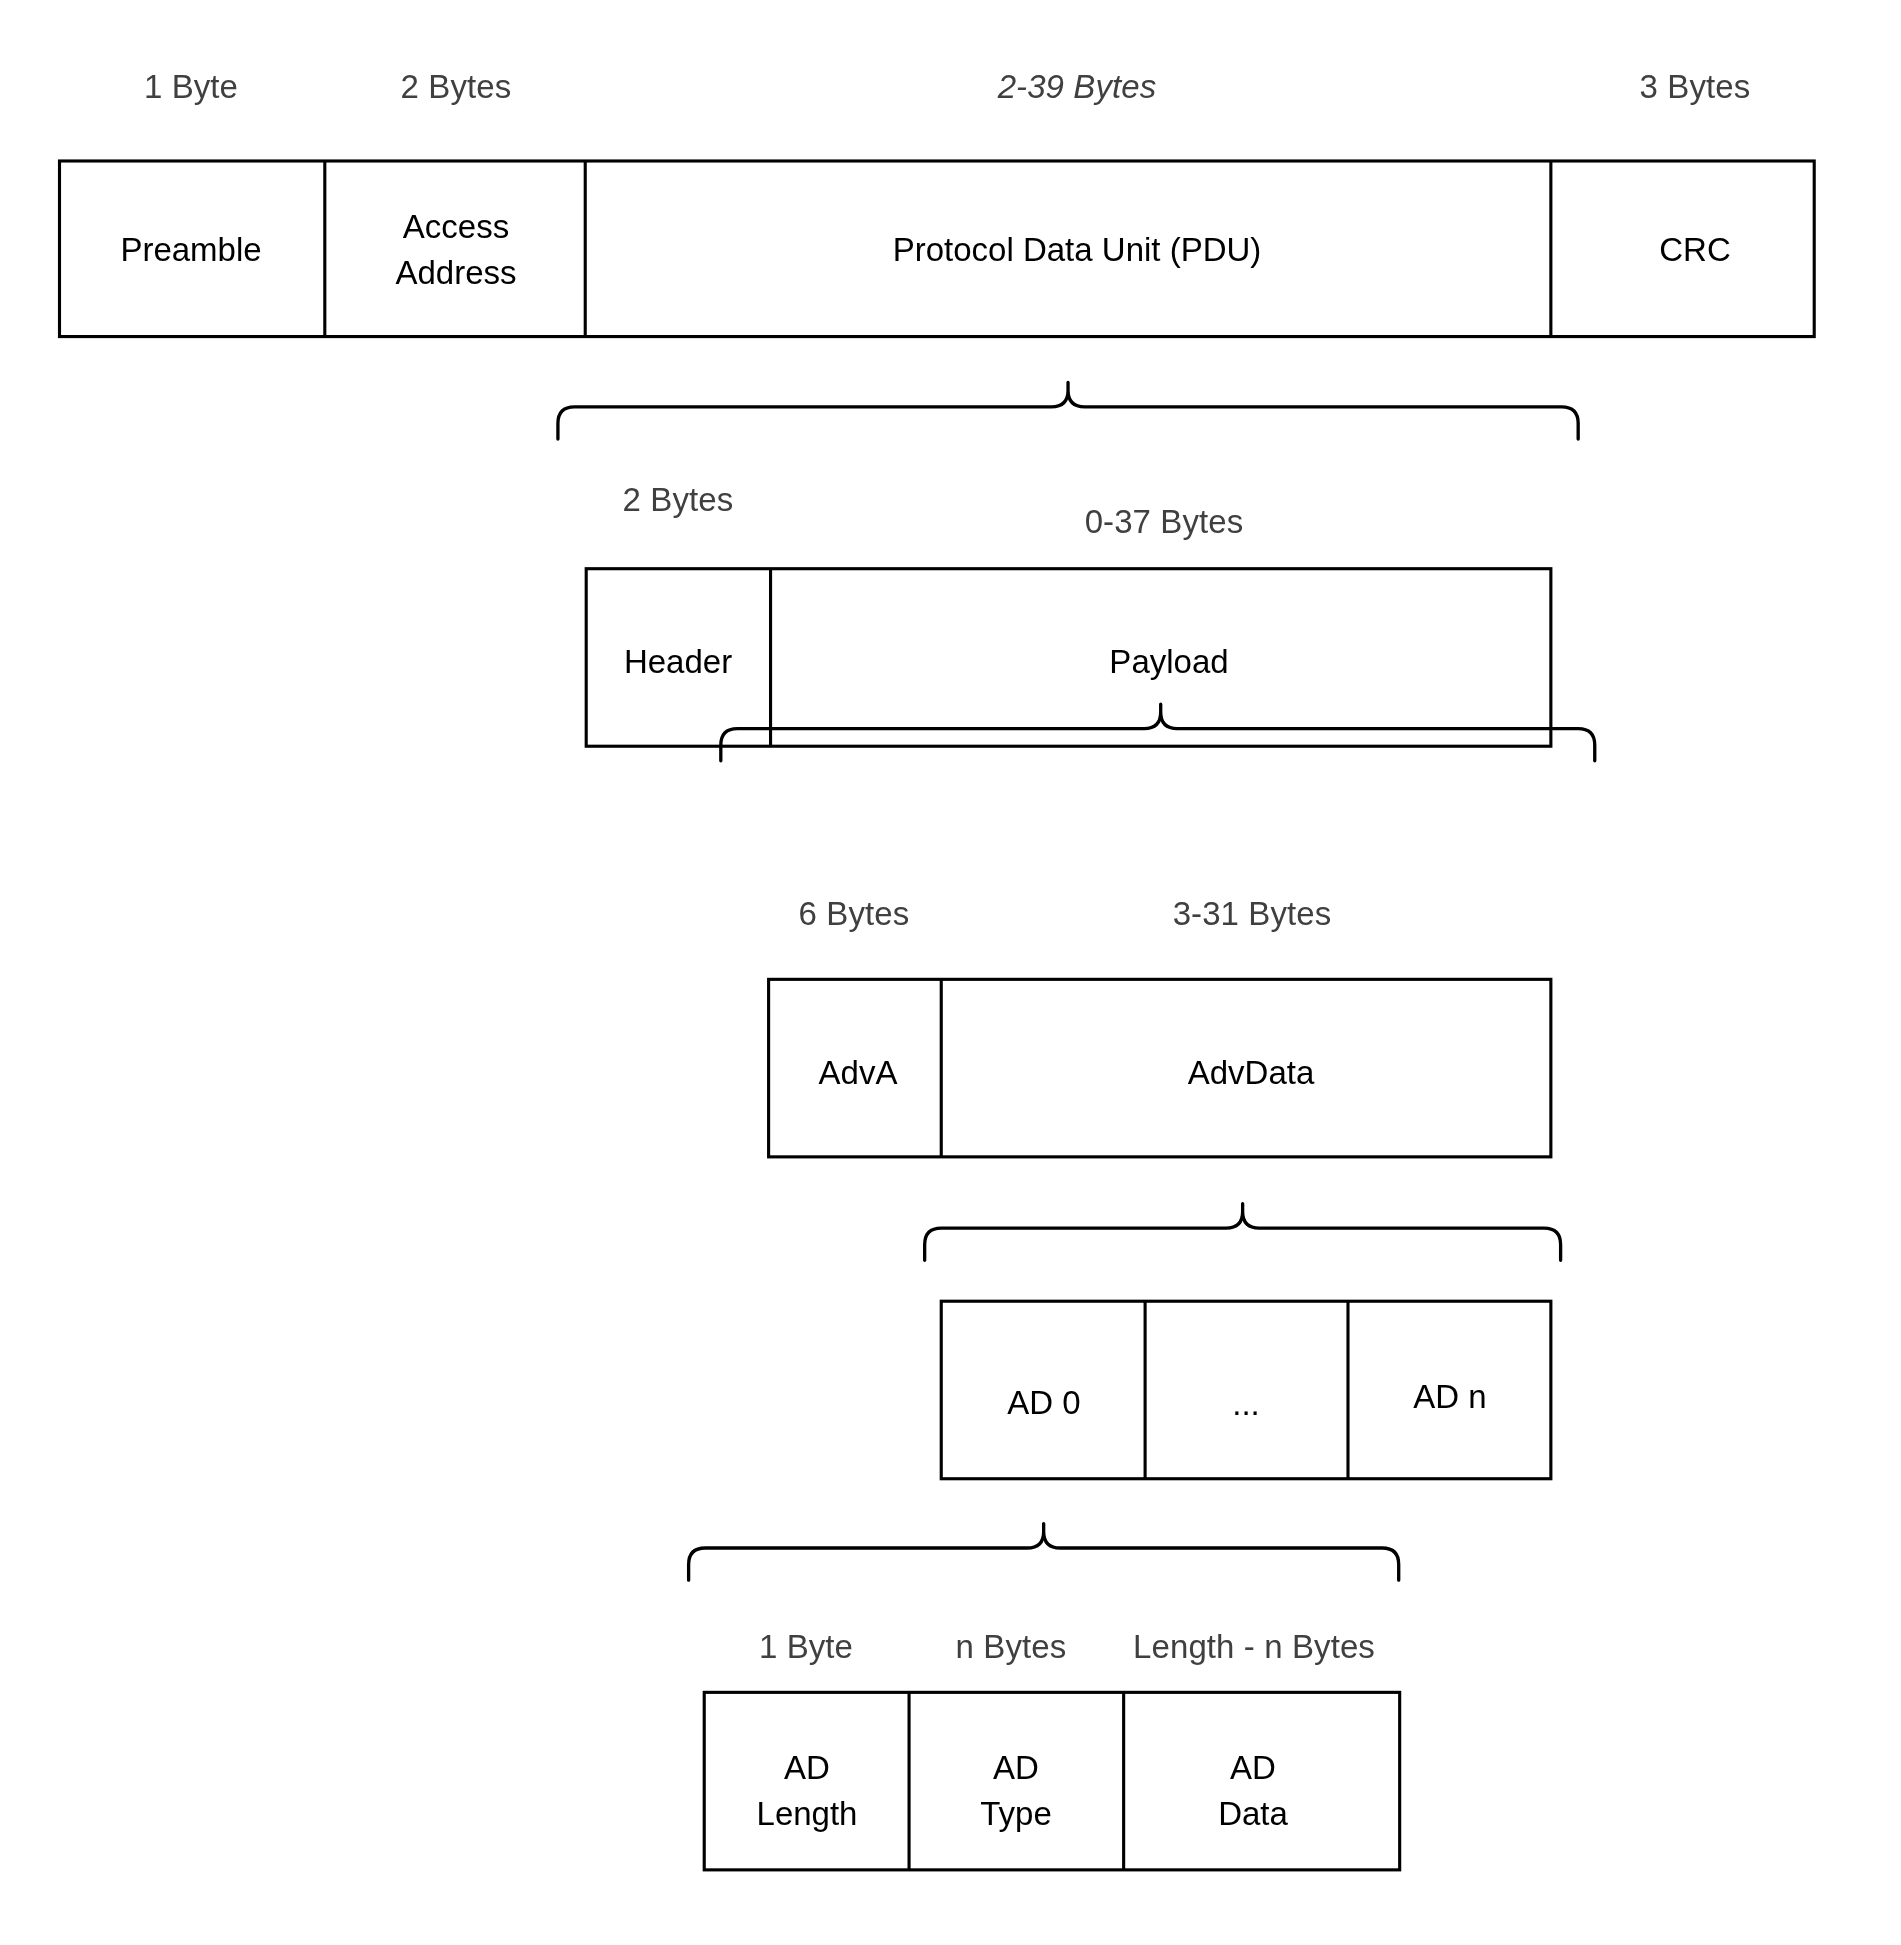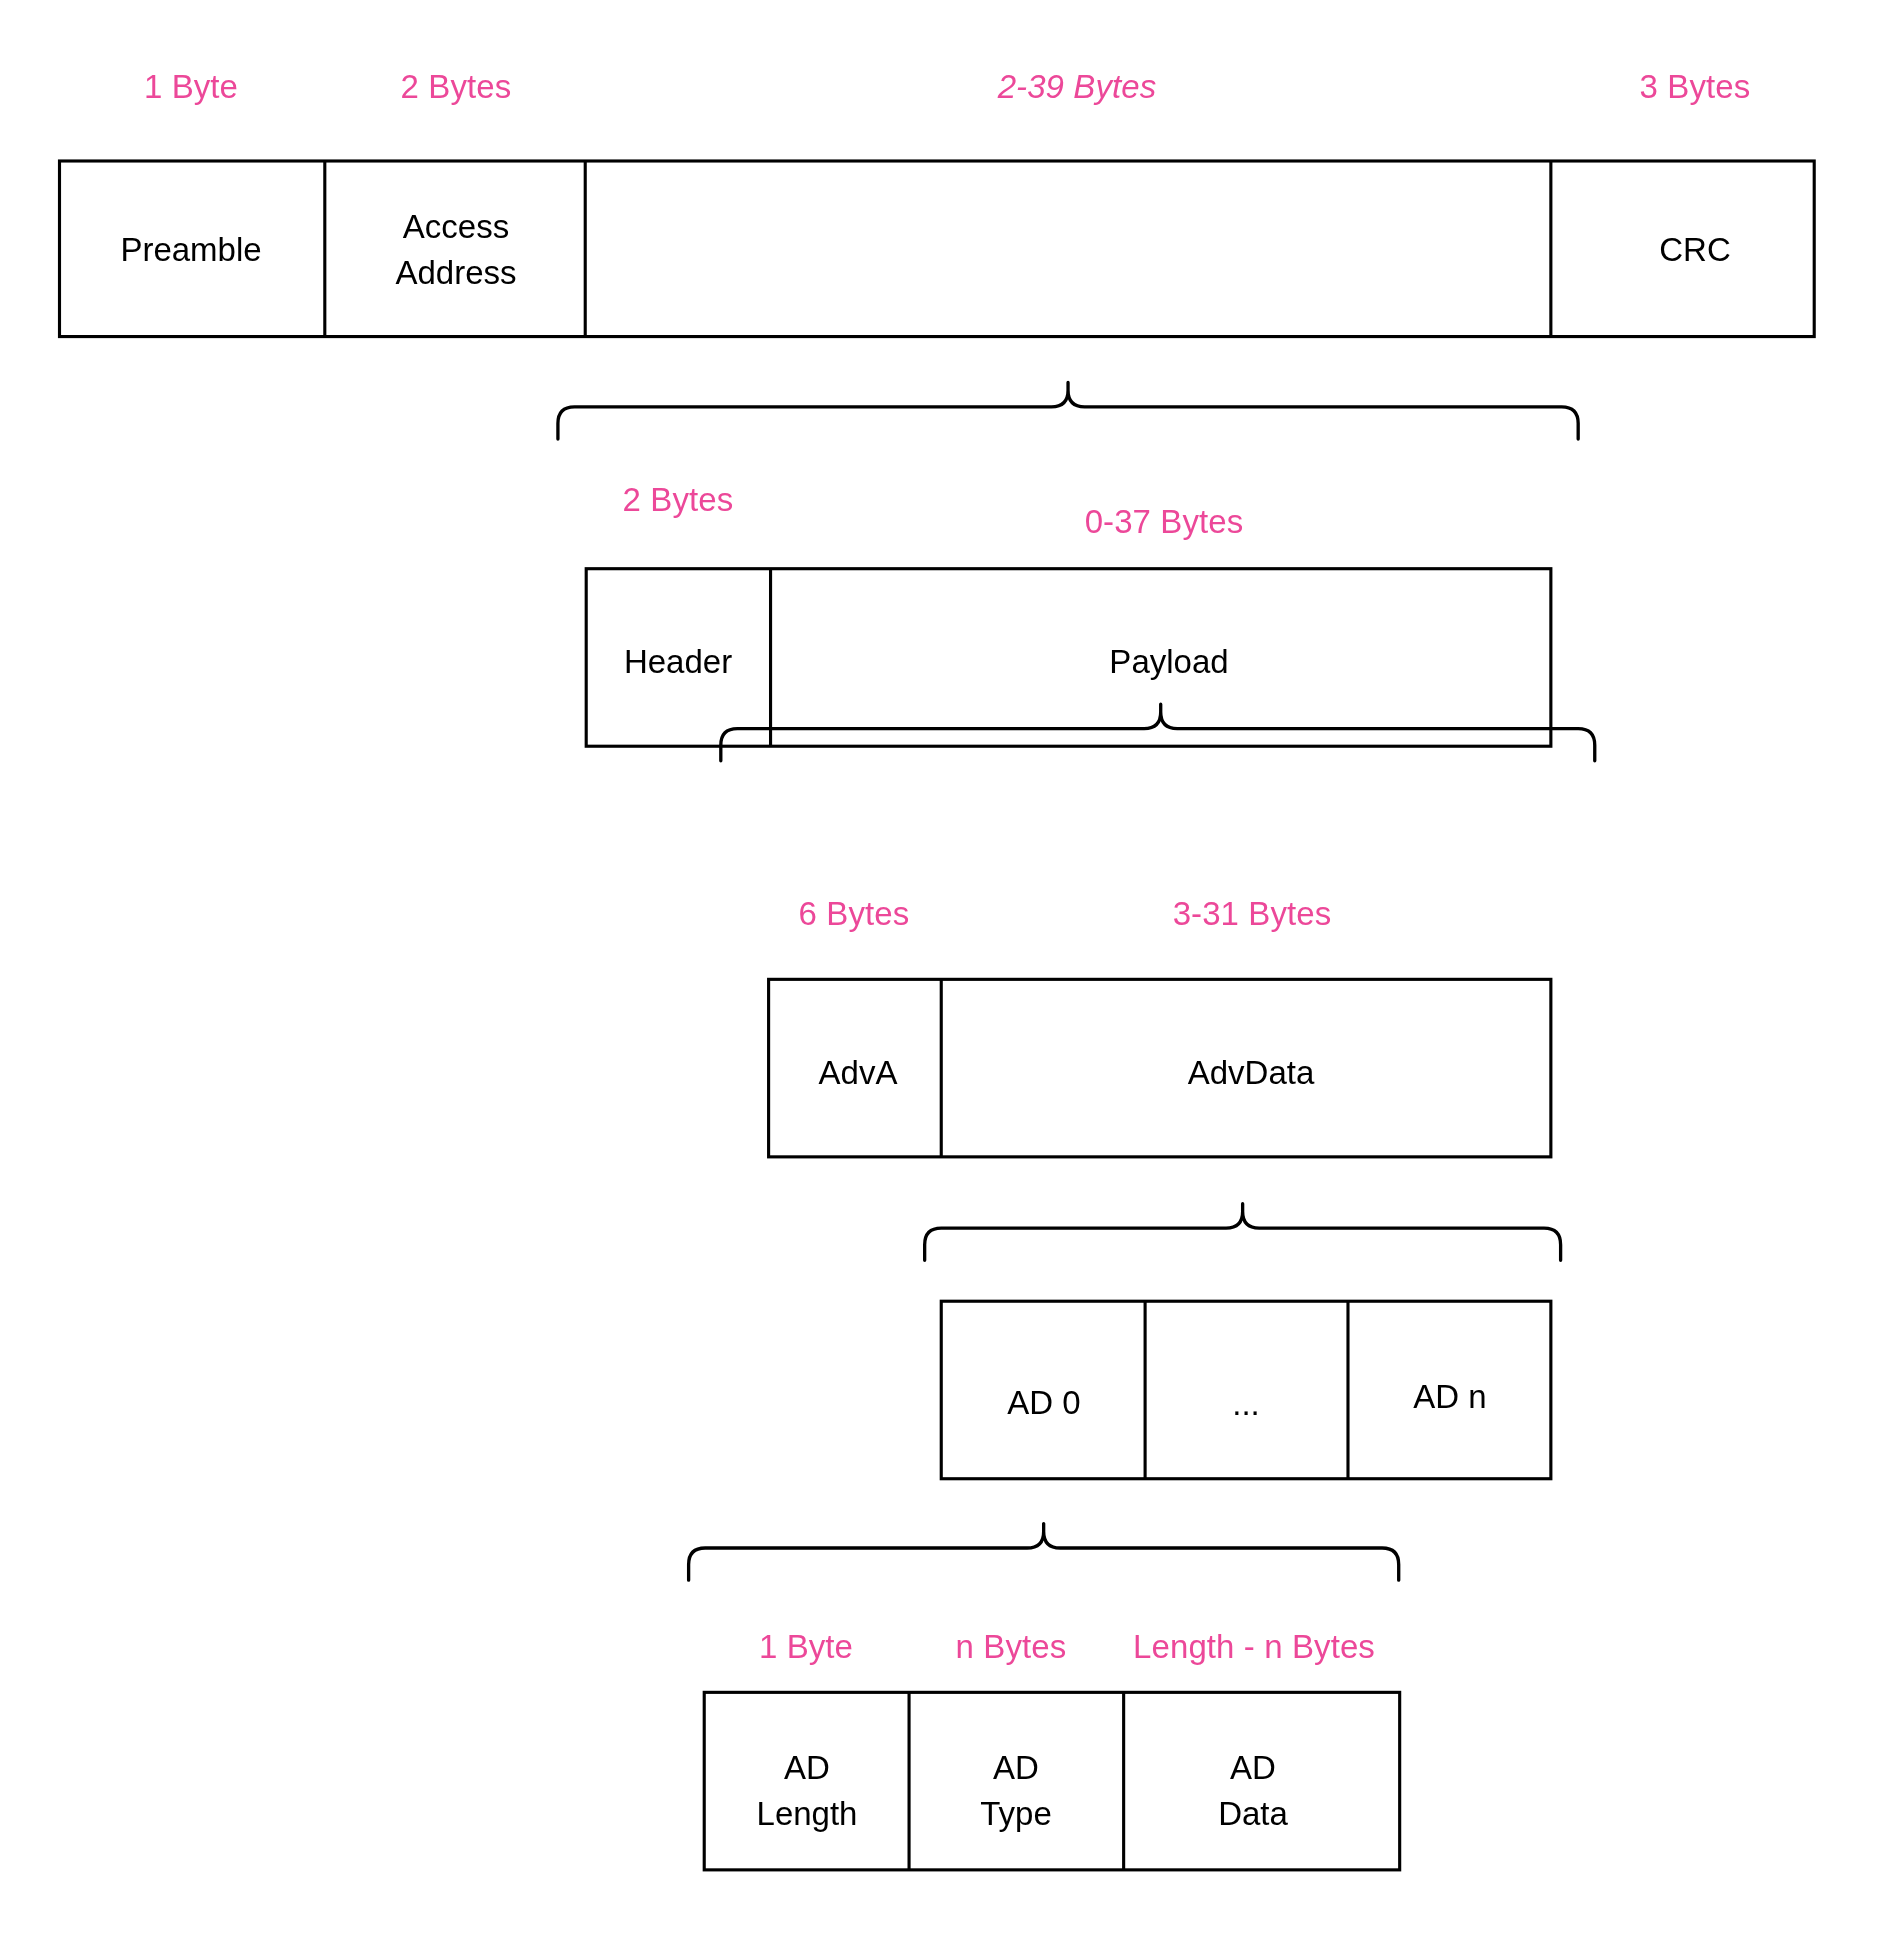--- a/index.html
+++ b/index.html
@@ -37,21 +37,21 @@
   .brace {
     fill: none;
     stroke: #000000;
     stroke-width: 3.4;
     stroke-linecap: round;
     stroke-linejoin: round;
   }
   .lbl {
     position: absolute;
     font-size: 33px;
-    color: #ec4899;
+    color: #404040;
     line-height: 43px;
     text-align: center;
     white-space: nowrap;
     transform: translate(-50%, -50%);
     letter-spacing: 0.1px;
   }
   .cell-lbl {
     position: absolute;
     font-size: 33px;
     color: #000000;
@@ -148,20 +148,21 @@
   </svg>
 
   <div class="lbl" style="left:191px; top:86px;">1 Byte</div>
   <div class="lbl" style="left:456px; top:86px;">2 Bytes</div>
   <div class="lbl" style="left:1077px; top:86px;font-style:italic;">2-39 Bytes</div>
   <div class="lbl" style="left:1695px; top:86px;">3 Bytes</div>
 
   <div class="cell-lbl" style="left:191px; top:250px;">Preamble</div>
   <div class="cell-lbl" style="left:456px; top:250px;">Access
 Address</div>
+  <div class="cell-lbl" style="left:1077px; top:250px;">Protocol Data Unit (PDU)</div>
   <div class="cell-lbl" style="left:1695px; top:250px;">CRC</div>
 
   <div class="lbl" style="left:678px; top:499px;">2 Bytes</div>
   <div class="lbl" style="left:1164px; top:499px;margin-top:22px;">0-37 Bytes</div>
 
   <div class="cell-lbl" style="left:678px; top:662px;">Header</div>
   <div class="cell-lbl" style="left:1169px; top:662px;">Payload</div>
 
   <div class="lbl" style="left:854px; top:913px;">6 Bytes</div>
   <div class="lbl" style="left:1252px; top:913px;">3-31 Bytes</div>

